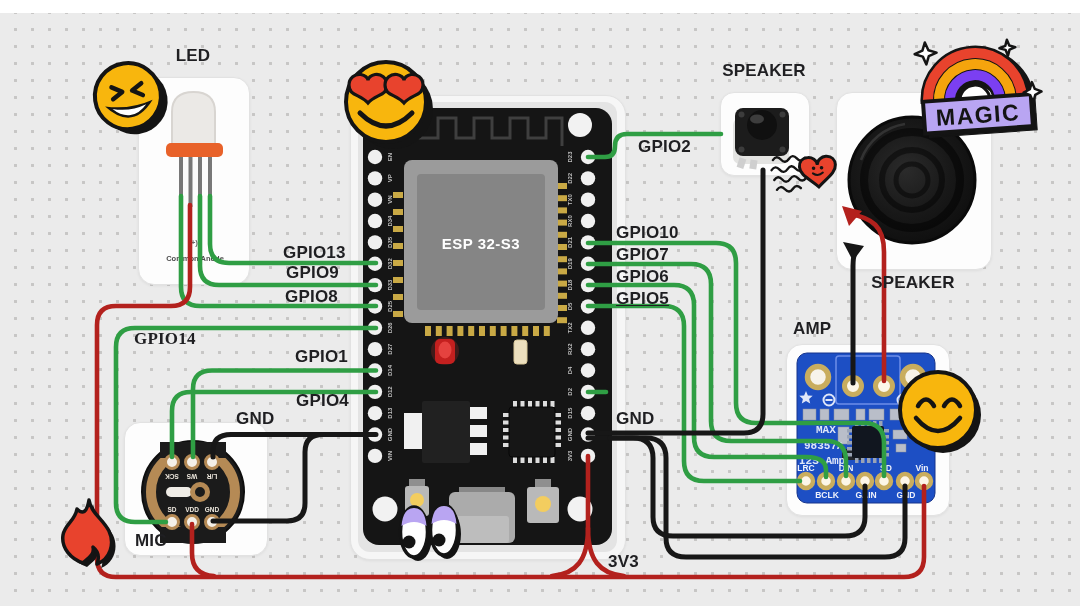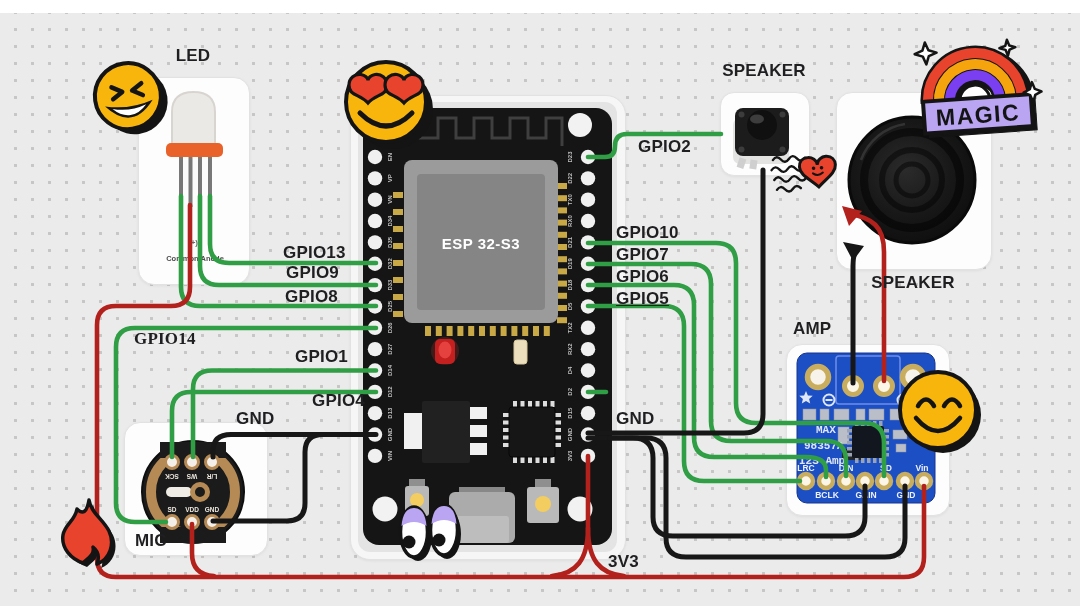--- a/index.html
+++ b/index.html
@@ -462,21 +462,21 @@
   <div class="lbl center" style="left:836px;top:274px;width:154px;">SPEAKER</div>
   <div class="lbl" style="left:793px;top:320px;">AMP</div>
   <div class="lbl" style="left:135px;top:532px;">MIC</div>
 
   <div class="lbl" style="left:638px;top:106px;margin-top:32px;">GPIO2</div>
   <div class="lbl" style="left:283px;top:244px;">GPIO13</div>
   <div class="lbl" style="left:286px;top:264px;">GPIO9</div>
   <div class="lbl" style="left:285px;top:288px;">GPIO8</div>
   <div class="lbl" style="left:134px;top:330px;font-family:Liberation Serif, serif;">GPIO14</div>
   <div class="lbl" style="left:295px;top:348px;">GPIO1</div>
-  <div class="lbl" style="left:312px;top:392px;">GPIO4</div>
+  <div class="lbl" style="left:296px;top:392px;">GPIO4</div>
   <div class="lbl" style="left:236px;top:410px;">GND</div>
   <div class="lbl" style="left:616px;top:224px;">GPIO10</div>
   <div class="lbl" style="left:616px;top:246px;">GPIO7</div>
   <div class="lbl" style="left:616px;top:268px;">GPIO6</div>
   <div class="lbl" style="left:616px;top:290px;text-decoration:underline;">GPIO5</div>
   <div class="lbl" style="left:616px;top:410px;">GND</div>
   <div class="lbl" style="left:608px;top:553px;">3V3</div>
 </div>
 
 </body></html>

